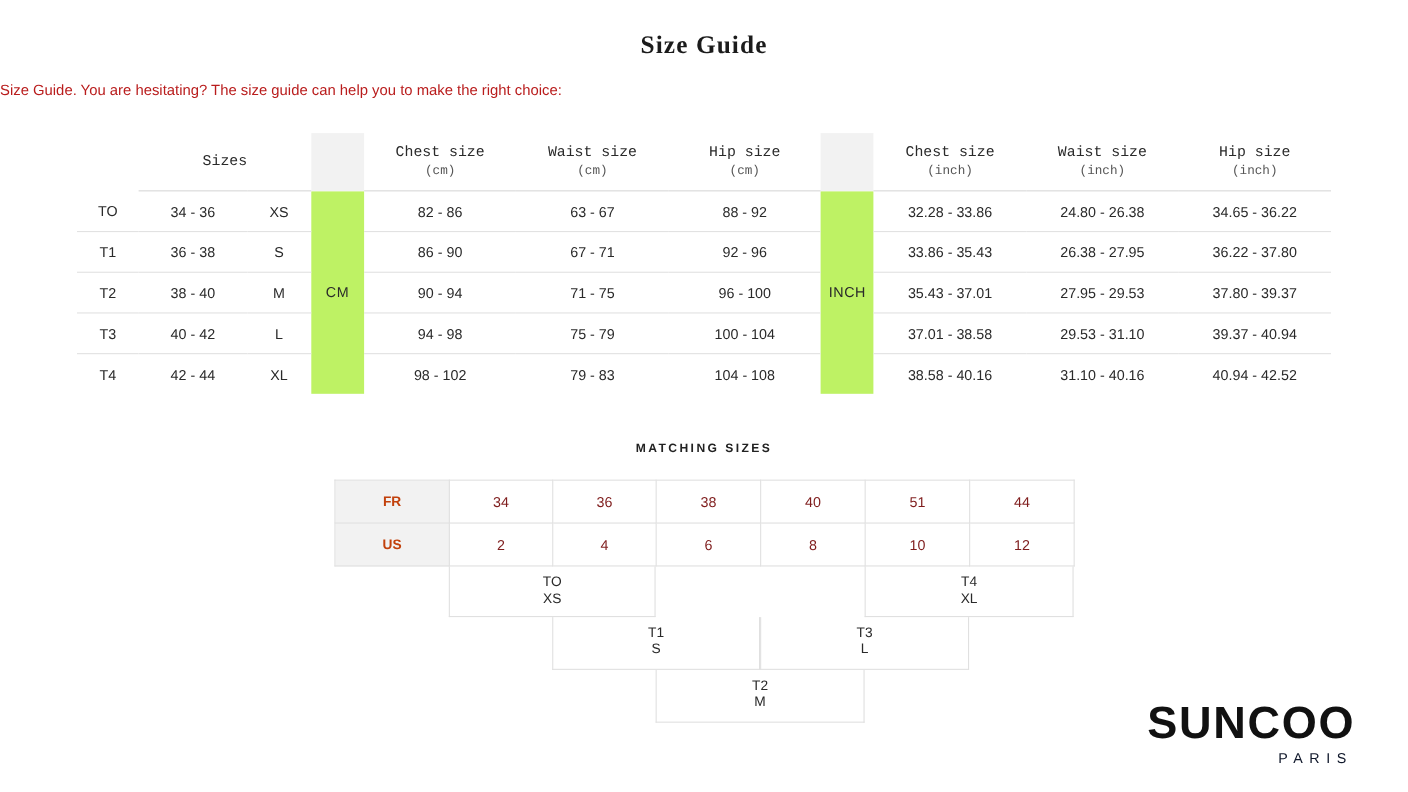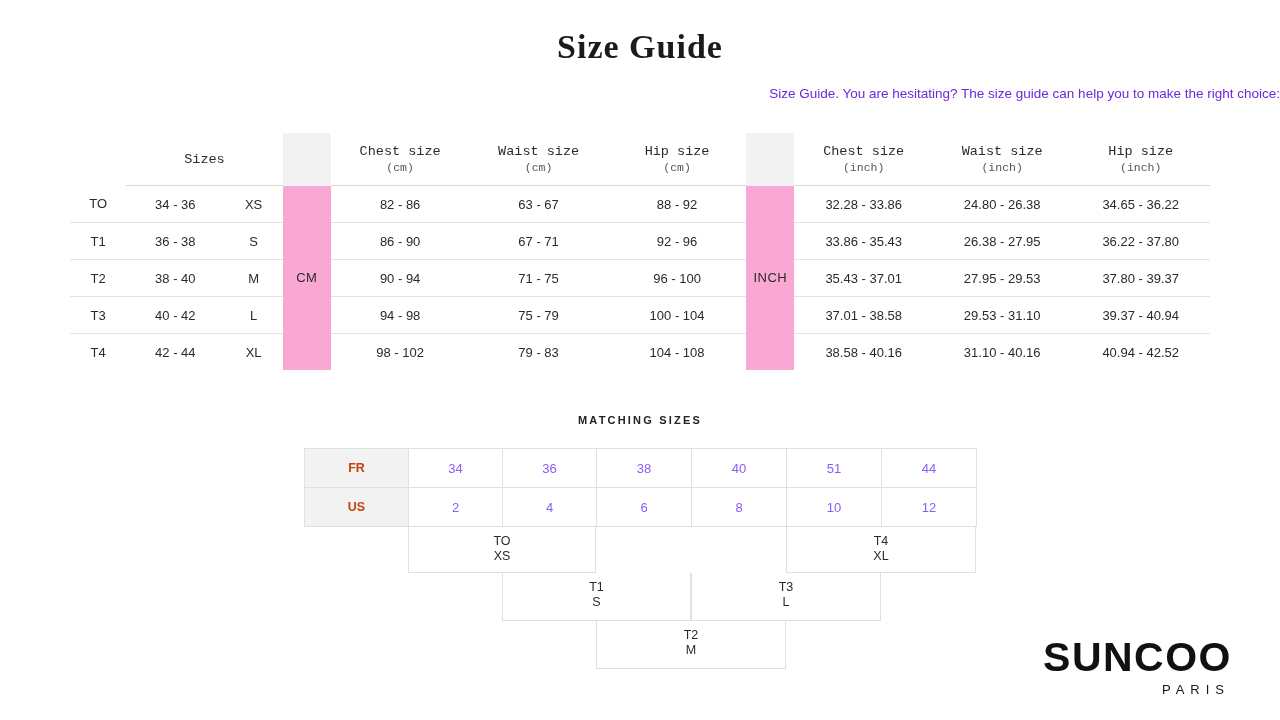--- a/index.html
+++ b/index.html
@@ -13,30 +13,30 @@
     font-family: "Liberation Sans", sans-serif;
     color: #222222;
     position: relative;
     overflow: hidden;
   }
 
   
   .page-title {
     text-align: center;
     font-family: "Liberation Serif", serif;
-    font-size: 34px;
+    font-size: 23px;
     font-weight: 700;
     letter-spacing: 1px;
     color: #1b1b1b;
     margin: 28px 0 0 0;
   }
   .page-subtitle {
-    text-align: right;
+    text-align: left;
     font-size: 13.5px;
-    color: #6d28d9;
+    color: #b91c1c;
     margin: 20px 0 0 0;
   }
 
   
   .size-table-wrap {
     margin: 32px auto 0 auto;
     width: 1140px;
   }
   table.size-table {
     border-collapse: collapse;
@@ -66,21 +66,21 @@
   table.size-table tr.body-row:last-child td {
     border-bottom: none;
   }
   .unit-label {
     font-size: 11.5px;
     color: #555;
     display: block;
     margin-top: 2px;
   }
   .unit-cell {
-    background: #f9a8d4;
+    background: #bef264;
     font-weight: bold;
     font-size: 12px;
     letter-spacing: .5px;
     color: #111;
     border-bottom: none !important;
   }
   .head-blank { border-bottom: none !important; }
   .unit-head { background: #f2f2f2; border-bottom: none !important; }
 
   
@@ -108,21 +108,21 @@
   table.match-table {
     border-collapse: collapse;
     width: 672px;
     table-layout: fixed;
   }
   table.match-table td {
     border: 1px solid #e0e0e0;
     text-align: center;
     height: 36px;
     font-size: 13px;
-    color: #8b5cf6;
+    color: #7f1d1d;
     vertical-align: middle;
   }
   table.match-table td.rowlabel {
     background: #f2f2f2;
     font-weight: bold;
     font-size: 12.5px;
     color: #c2410c;
     width: 104px;
   }
 

